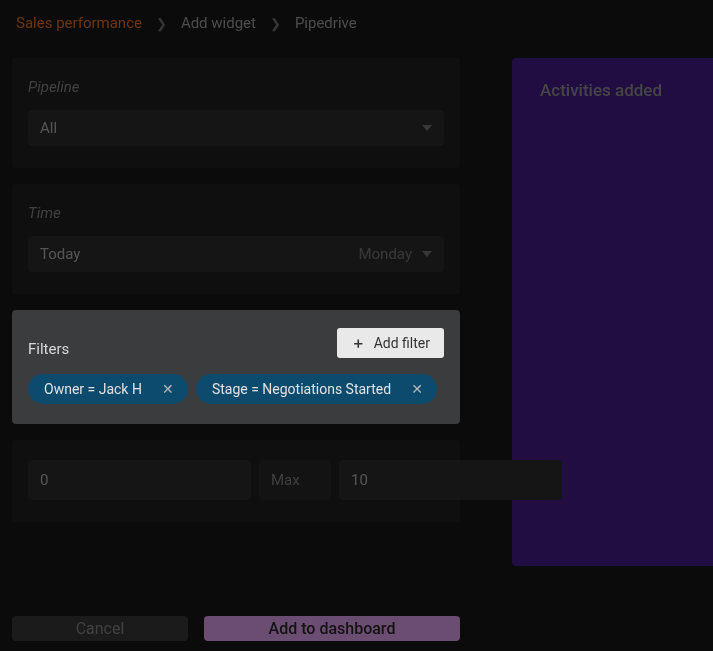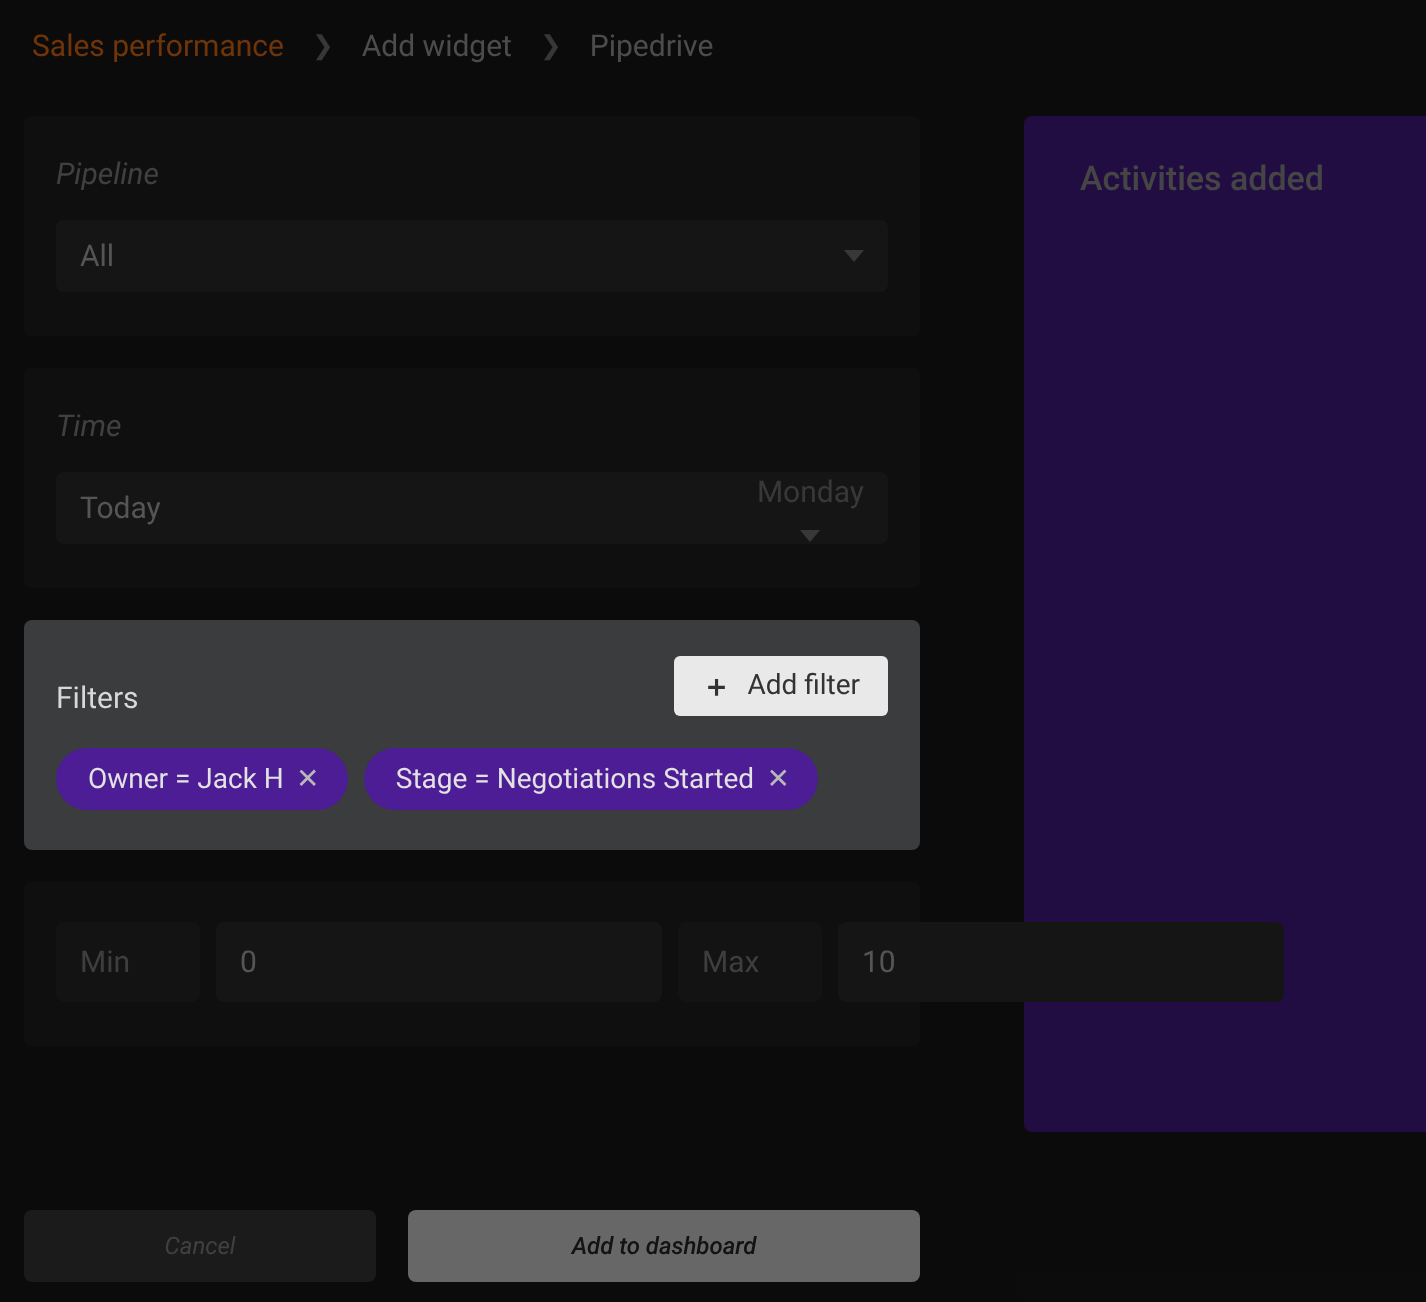--- a/index.html
+++ b/index.html
@@ -14,43 +14,43 @@
 
   .left-col { position: absolute; left: 12px; top: 10px; width: 448px; }
   .right-col { position: absolute; left: 512px; top: 10px; width: 210px; height: 508px; background: #4c1d95; border-radius: 4px; padding: 22px 28px; }
   .right-col .panel-title { color: #9a9a9a; font-size: 17px; font-weight: 500; }
 
   .card { background: #222; border-radius: 4px; padding: 20px 16px 22px; margin-bottom: 16px; }
   .card-label { color: #8f8f8f; font-size: 15px; margin-bottom: 14px; font-style: italic; }
 
   .select { background: #2f2f2f; border-radius: 4px; height: 36px; display: flex; align-items: center; justify-content: space-between; padding: 0 12px; cursor: pointer; }
   .select .sel-value { color: #bdbdbd; font-size: 15px; }
-  .select .sel-right { display: flex; align-items: center; gap: 10px; flex-direction: column; }
+  .select .sel-right { display: flex; align-items: center; gap: 10px; }
   .select .sel-hint { color: #7d7d7d; font-size: 15px; }
   .caret { width: 0; height: 0; border-left: 5px solid transparent; border-right: 5px solid transparent; border-top: 6px solid #7d7d7d; }
 
   
   .filters-card { background: #3a3c3d; border-radius: 4px; padding: 18px 16px 20px; margin-bottom: 16px; position: relative; z-index: 100; }
   .filters-header { display: flex; align-items: flex-end; justify-content: space-between; margin-bottom: 16px; }
   .filters-title { color: #d8d8d8; font-size: 15px; }
   .add-filter-btn { background: #e9e9e9; color: #333; border: none; border-radius: 3px; height: 30px; padding: 0 14px; display: flex; align-items: center; gap: 8px; font-size: 14px; cursor: pointer; }
   .add-filter-btn .plus { font-weight: 700; font-size: 15px; line-height: 1; }
 
   .chips { display: flex; flex-wrap: wrap; gap: 8px; }
-  .chip { background: #4c1d95; color: #e2e2e2; border-radius: 18px; padding: 7px 12px 7px 16px; display: inline-flex; align-items: flex-end; gap: 4px; font-size: 14px; }
+  .chip { background: #0c4a6e; color: #e2e2e2; border-radius: 18px; padding: 7px 12px 7px 16px; display: inline-flex; align-items: flex-end; gap: 18px; font-size: 14px; }
   .chip .remove { color: #b8b8b8; cursor: pointer; font-size: 14px; display: inline-flex; width: 16px; justify-content: center; }
 
   .viz-row { display: flex; gap: 8px; }
   .viz-label { background: #2a2a2a; border-radius: 4px; height: 40px; display: flex; align-items: center; padding: 0 12px; color: #8a8a8a; font-size: 15px; flex: 0 0 72px; }
   .viz-input { background: #2f2f2f; border: none; border-radius: 4px; height: 40px; padding: 0 12px; color: #bdbdbd; font-size: 15px; flex: 1; outline: none; }
 
   .footer { position: absolute; left: 12px; bottom: 10px; width: 448px; display: flex; gap: 16px; }
-  .btn { height: 36px; border: none; border-radius: 4px; font-size: 12px; cursor: pointer; font-style: italic; }
+  .btn { height: 25px; border: none; border-radius: 4px; font-size: 16px; cursor: pointer; }
   .btn-cancel { flex: 0 0 176px; background: #3d3d3d; color: #8f8f8f; }
-  .btn-primary { flex: 1; background: #e5e5e5; color: #2a2a2a; font-weight: 500; }
+  .btn-primary { flex: 1; background: #f0abfc; color: #2a2a2a; font-weight: 500; }
 
   
   .dim-overlay { position: absolute; inset: 0; background: rgba(0,0,0,0.55); z-index: 50; pointer-events: none; }
 
   
   .filters-wrap { position: relative; z-index: 100; }
   
 </style>
 </head>
 <body>
@@ -109,21 +109,20 @@
           <span class="chip">
             <span>Stage  =  Negotiations Started</span>
             <span class="remove">✕</span>
           </span>
         </div>
       </div>
     </div>
 
     <div class="card">
       <div class="viz-row">
-        <div class="viz-label">Min</div>
         <input class="viz-input" value="0" style="">
         <div class="viz-label">Max</div>
         <input class="viz-input" value="10" style="">
       </div>
     </div>
 
   </div>
 
   <div class="footer">
     <button class="btn btn-cancel">Cancel</button>

